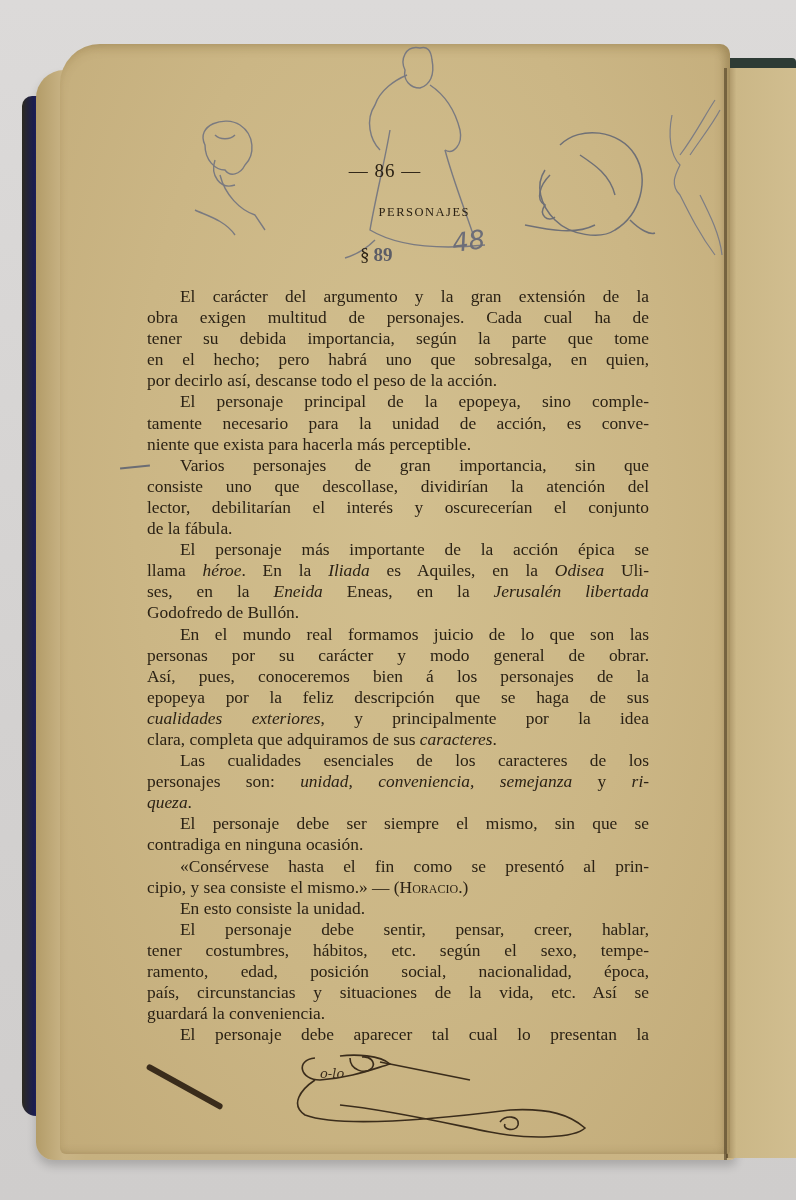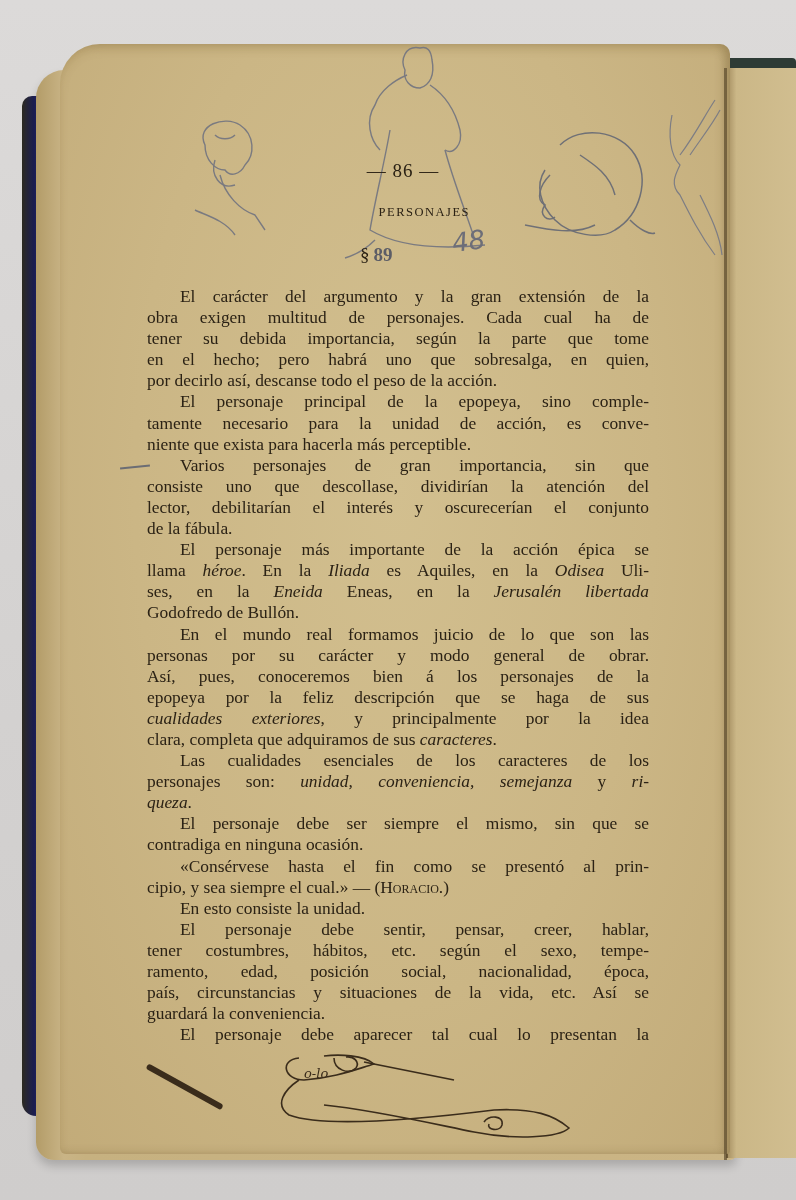--- a/index.html
+++ b/index.html
@@ -40,21 +40,21 @@
     border-left:2px solid #6e5a36;
   }
   .gutter-line {
     position:absolute; left:724px; top:68px; width:3px; height:1092px;
     background:#5c4b2d; opacity:0.7;
   }
   .sketch { position:absolute; }
   .sketch svg { overflow:visible; }
 
   .folio {
-    position:absolute; left:348px; top:160px; width:110px; text-align:center;
+    position:absolute; left:330px; top:160px; width:110px; text-align:center;
     font-size:19px; color:#2a2114; letter-spacing:1px;
   }
   .running-head {
     position:absolute; left:300px; top:205px; width:170px; text-align:right;
     font-size:12.5px; letter-spacing:1.5px; color:#2a2114;
   }
   .section-mark {
     position:absolute; left:360px; top:244px; width:60px; text-align:left;
     font-size:19px; color:#2a2114;
   }
@@ -167,35 +167,35 @@
   <span class="line last"><span>clara, completa que adquiramos de sus </span><i>caracteres</i><span>.</span></span>
 
   <span class="line ind">Las cualidades esenciales de los caracteres de los</span>
   <span class="line"><span>personajes son: </span><i>unidad, conveniencia, semejanza</i><span> y </span><i>ri-</i></span>
   <span class="line last"><i>queza</i><span>.</span></span>
 
   <span class="line ind">El personaje debe ser siempre el mismo, sin que se</span>
   <span class="line last">contradiga en ninguna ocasión.</span>
 
   <span class="line ind">«Consérvese hasta el fin como se presentó al prin-</span>
-  <span class="line last"><span>cipio, y sea siempre el cual.» — (</span><span class="sc">Horacio</span><span>.)</span></span>
+  <span class="line last"><span>cipio, y sea consiste el mismo.» — (</span><span class="sc">Horacio</span><span>.)</span></span>
 
   <span class="line ind last">En esto consiste la unidad.</span>
 
   <span class="line ind">El personaje debe sentir, pensar, creer, hablar,</span>
   <span class="line">tener costumbres, hábitos, etc. según el sexo, tempe-</span>
   <span class="line">ramento, edad, posición social, nacionalidad, época,</span>
   <span class="line">país, circunstancias y situaciones de la vida, etc. Así se</span>
   <span class="line last">guardará la conveniencia.</span>
 
   <span class="line ind">El personaje debe aparecer tal cual lo presentan la</span>
 </div>
 
 <div class="ink-stroke"></div>
-<div class="sketch" style="left:264px;top:1050px;">
+<div class="sketch" style="left:280px;top:1050px;">
   <svg width="340" height="100" viewBox="0 0 340 100" fill="none" stroke="#3a2c1b" stroke-width="1.6">
     <path d="M35 8 C15 10 20 30 40 30 C70 28 90 20 110 14 C100 5 75 4 60 6"></path>
     <path d="M70 8 C70 20 85 25 92 18 C96 12 90 6 82 7"></path>
     <path d="M100 12 L190 30"></path>
     <path d="M35 30 C20 40 10 55 25 65 C60 78 150 70 230 60 C270 58 290 65 305 78 C295 88 250 90 210 82 C170 74 110 60 60 55"></path>
     <path d="M220 72 C225 65 240 65 238 75 C236 82 222 80 225 74"></path>
     <text x="40" y="28" font-size="13" fill="#3a2c1b" stroke="none" font-family="DejaVu Serif, serif" font-style="italic">o-lo</text>
   </svg>
 </div>
 

